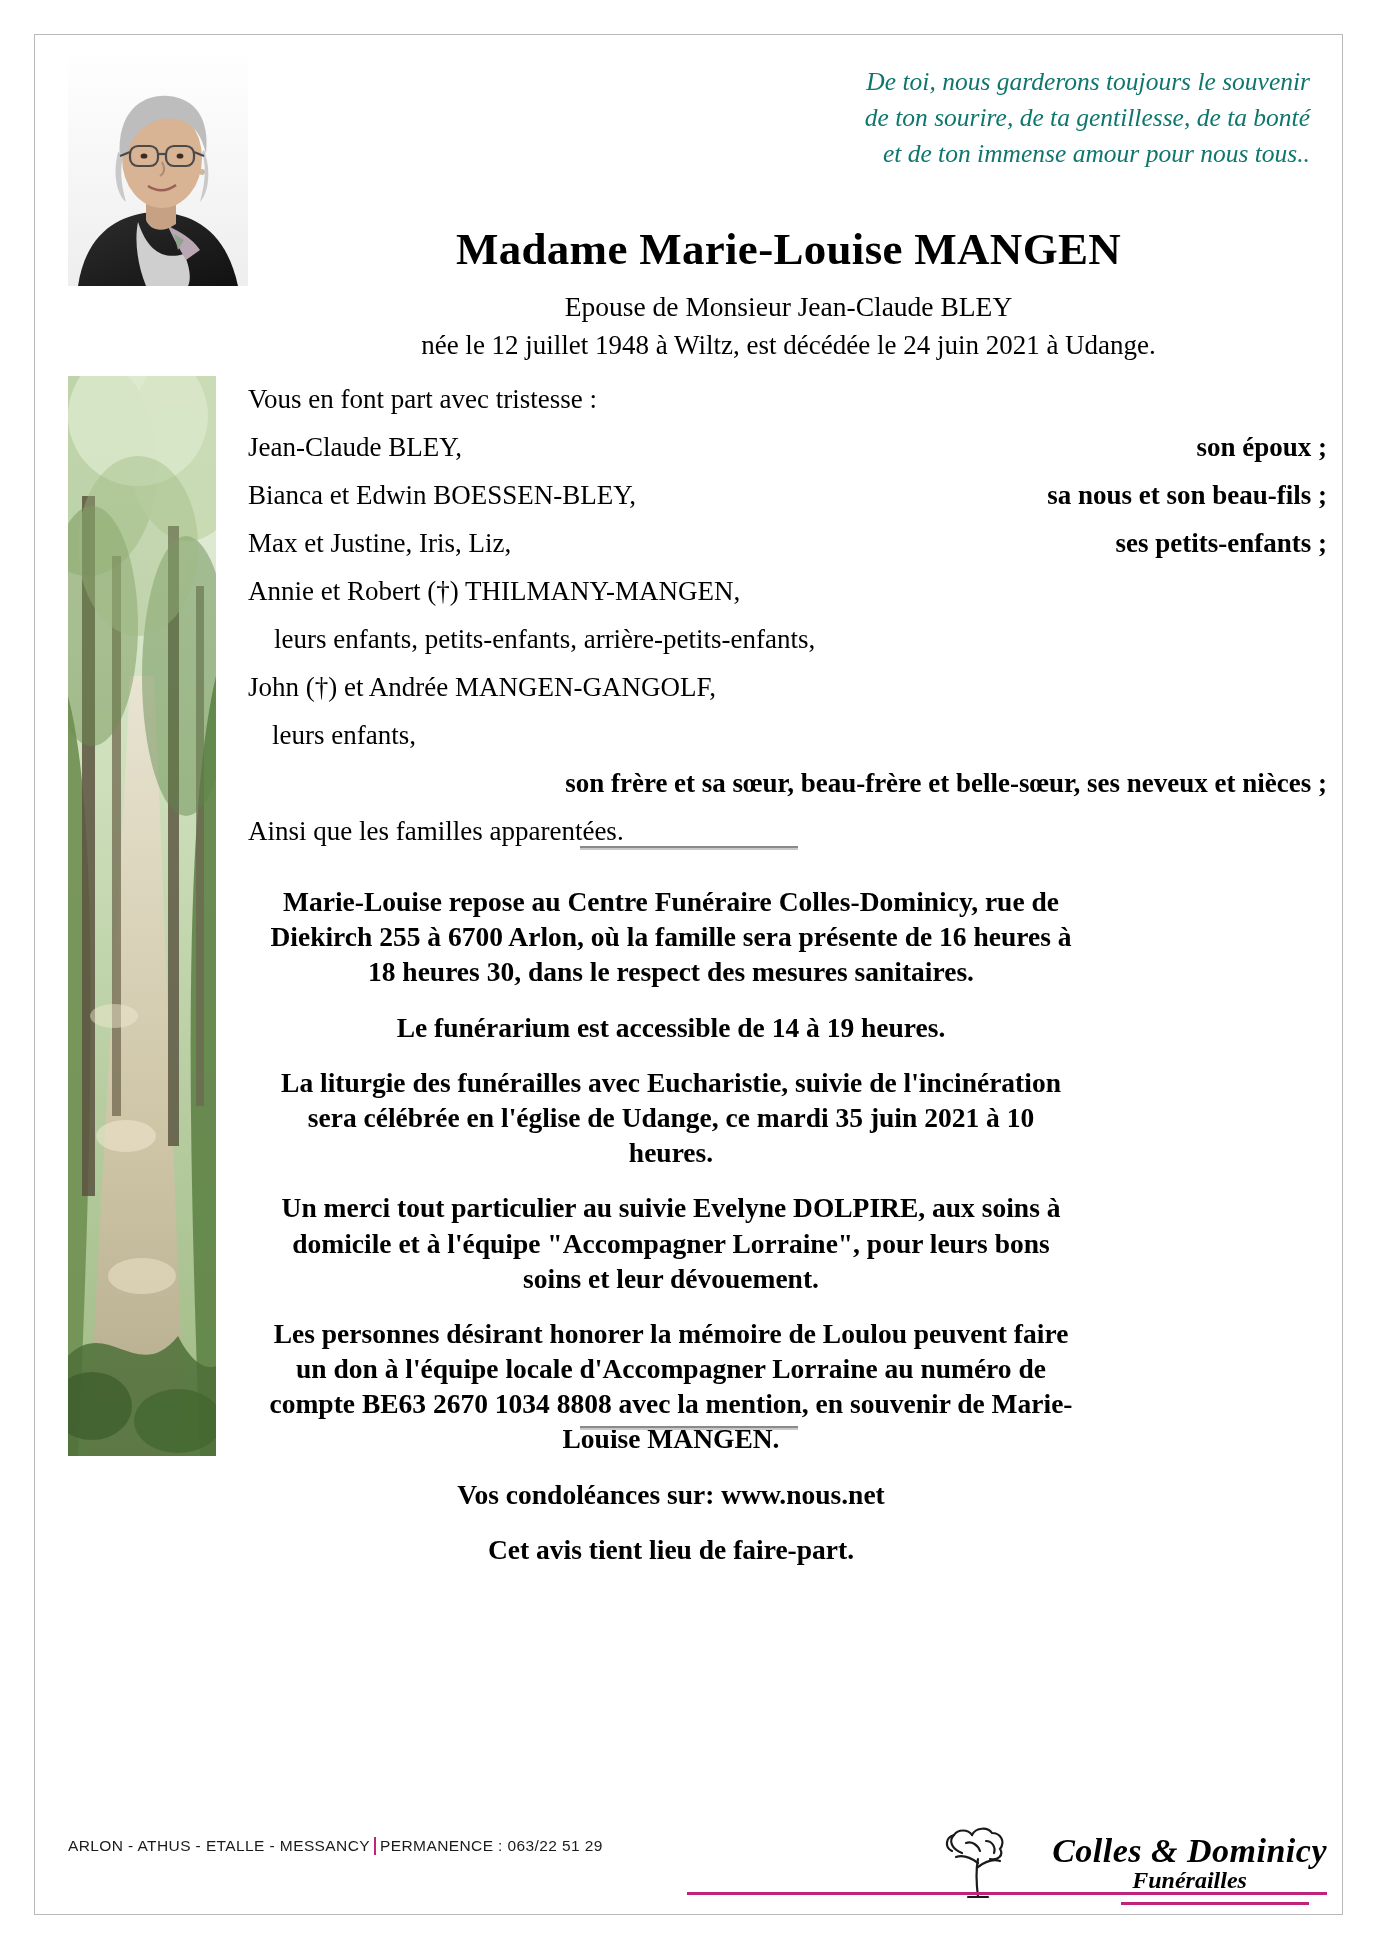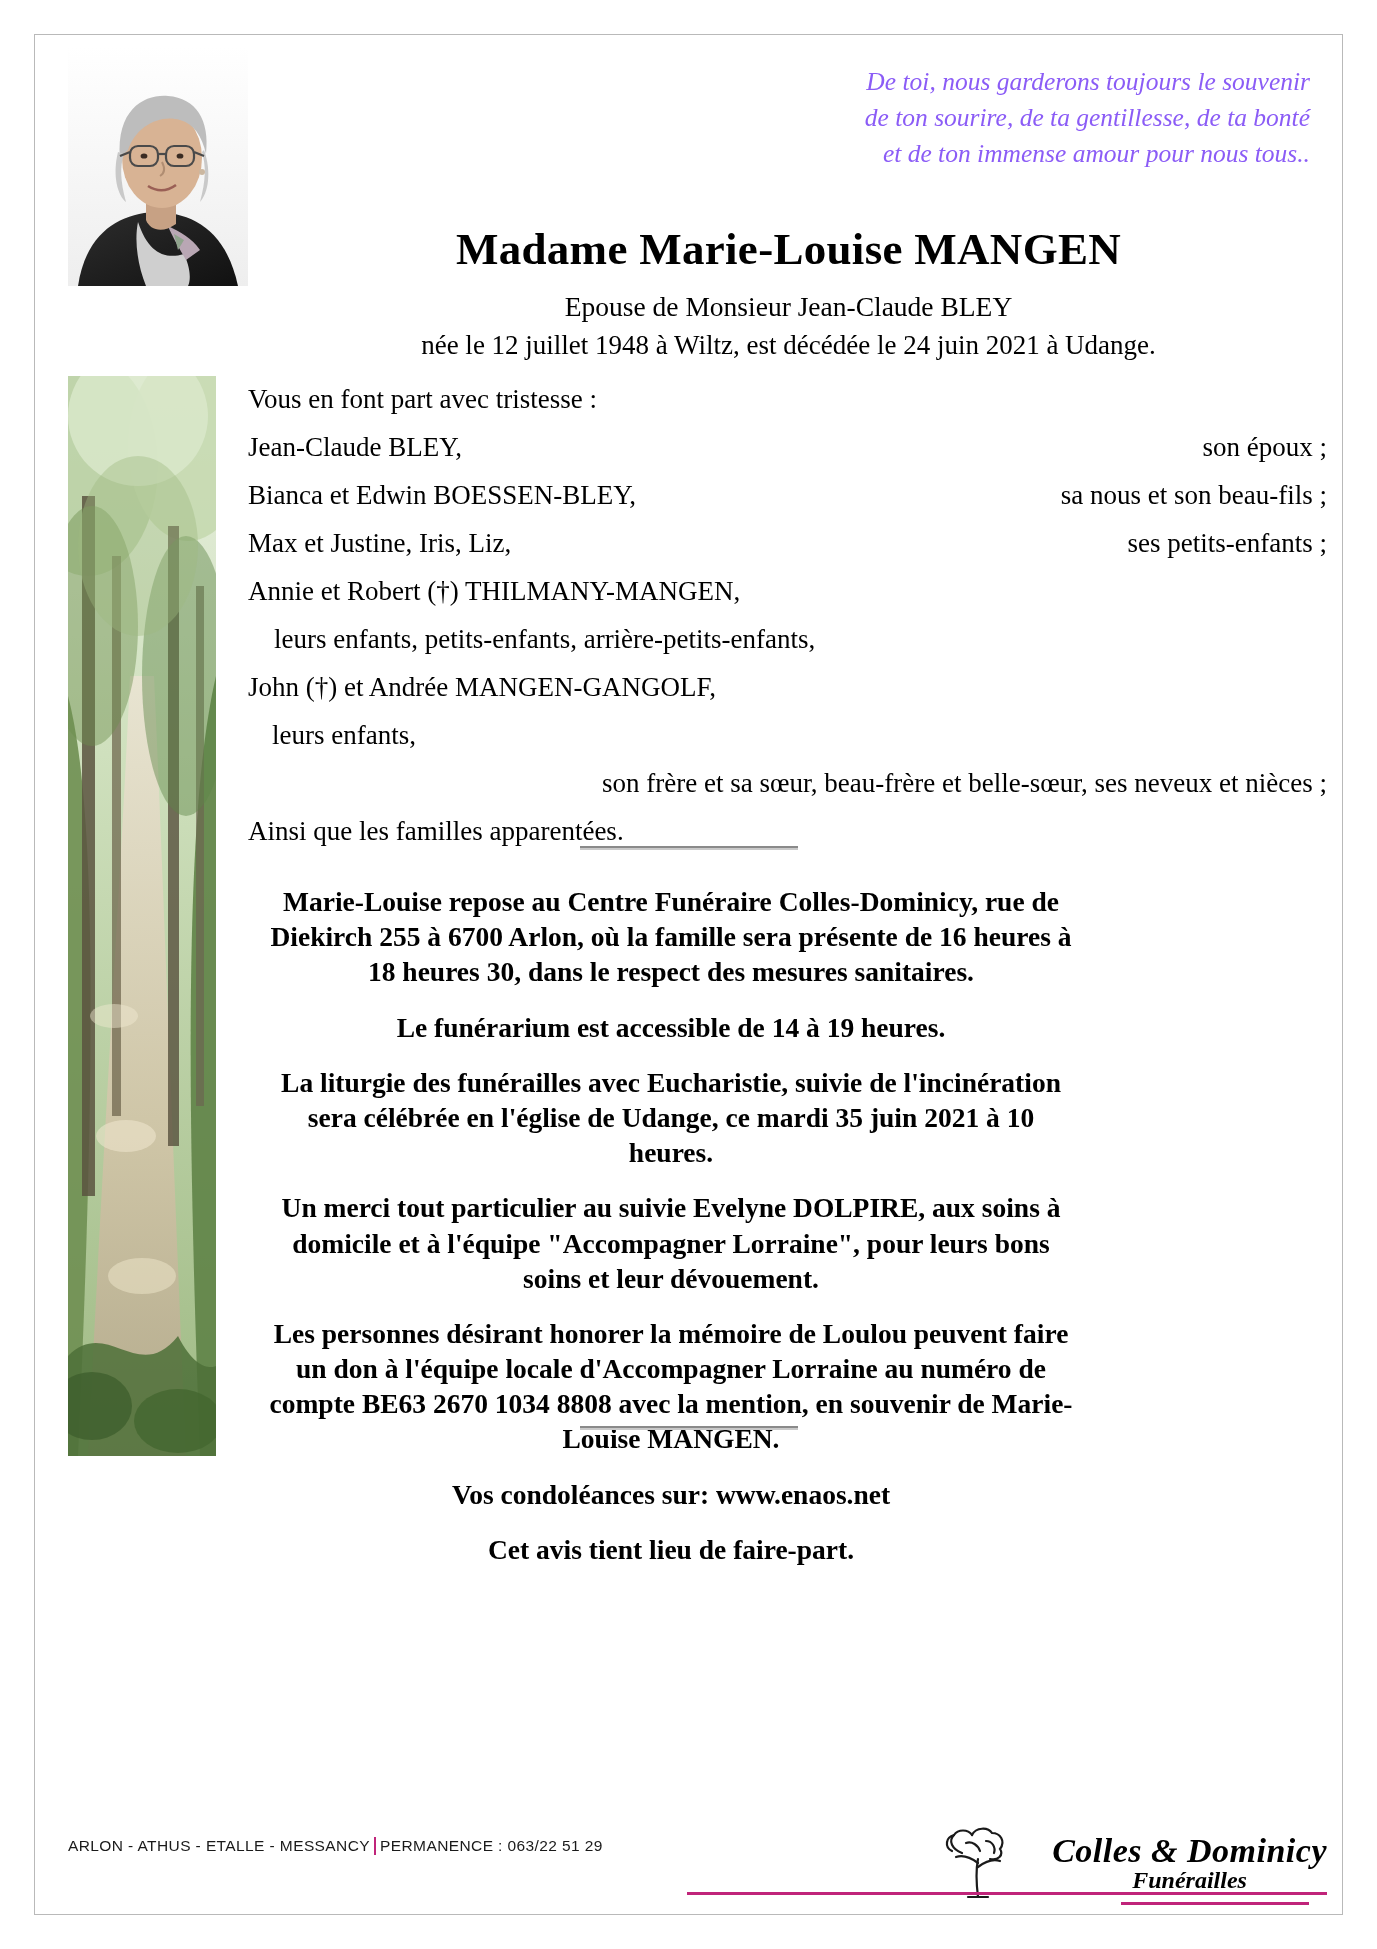--- a/index.html
+++ b/index.html
@@ -53,21 +53,21 @@
   
   .epigraph {
     position: absolute;
     left: 520px;
     top: 18px;
     width: 740px;
     text-align: right;
     font-style: italic;
     font-size: 25.5px;
     line-height: 1.42;
-    color: #8b5cf6;
+    color: #0f766e;
   }
 
   
   .name-block {
     position: absolute;
     left: 200px;
     top: 178px;
     right: 0;
     text-align: center;
   }
@@ -107,21 +107,21 @@
     line-height: 1.0;
   }
   .fam-row {
     display: flex;
     justify-content: space-between;
     align-items: baseline;
     margin-bottom: 21px;
     white-space: nowrap;
   }
   .fam-row .left { text-align: left; }
-  .fam-row .right { padding-left: 30px; }
+  .fam-row .right { padding-left: 30px; font-weight: bold; }
   .fam-row.single { display: block; }
   .fam-row.indent .left { padding-left: 26px; }
   .fam-row.indent2 .left { padding-left: 24px; }
   .fam-row.center-ish { display: block; text-align: right; }
 
   
   .sep {
     position: absolute;
     left: 50%;
     transform: translateX(-50%);
@@ -371,21 +371,21 @@
     </div>
 
     <div class="sep sep-top"></div>
 
     <div class="ceremony">
       <p>Marie-Louise repose au Centre Funéraire Colles-Dominicy, rue de Diekirch 255 à 6700 Arlon, où la famille sera présente de 16 heures à 18 heures 30, dans le respect des mesures sanitaires.</p>
       <p>Le funérarium est accessible de 14 à 19 heures.</p>
       <p>La liturgie des funérailles avec Eucharistie, suivie de l'incinération sera célébrée en l'église de Udange, ce mardi 35 juin 2021 à 10 heures.</p>
       <p>Un merci tout particulier au suivie Evelyne DOLPIRE, aux soins à domicile et à  l'équipe "Accompagner Lorraine", pour leurs bons soins et leur dévouement.</p>
       <p>Les personnes désirant honorer la mémoire de Loulou peuvent faire un don à l'équipe locale d'Accompagner Lorraine au numéro de compte BE63 2670 1034 8808 avec la mention, en souvenir de Marie-Louise MANGEN.</p>
-      <p>Vos condoléances sur: www.enaos.net</p>
+      <p>Vos condoléances sur: www.nous.net</p>
       <p>Cet avis tient lieu de faire-part.</p>
     </div>
 
     <div class="sep sep-bottom"></div>
 
     <div class="footer">
       <div class="footer-left">
         <span>ARLON - ATHUS - ETALLE - MESSANCY</span>
         <span class="bar"></span>
         <span>PERMANENCE : 063/22 51 29</span>

